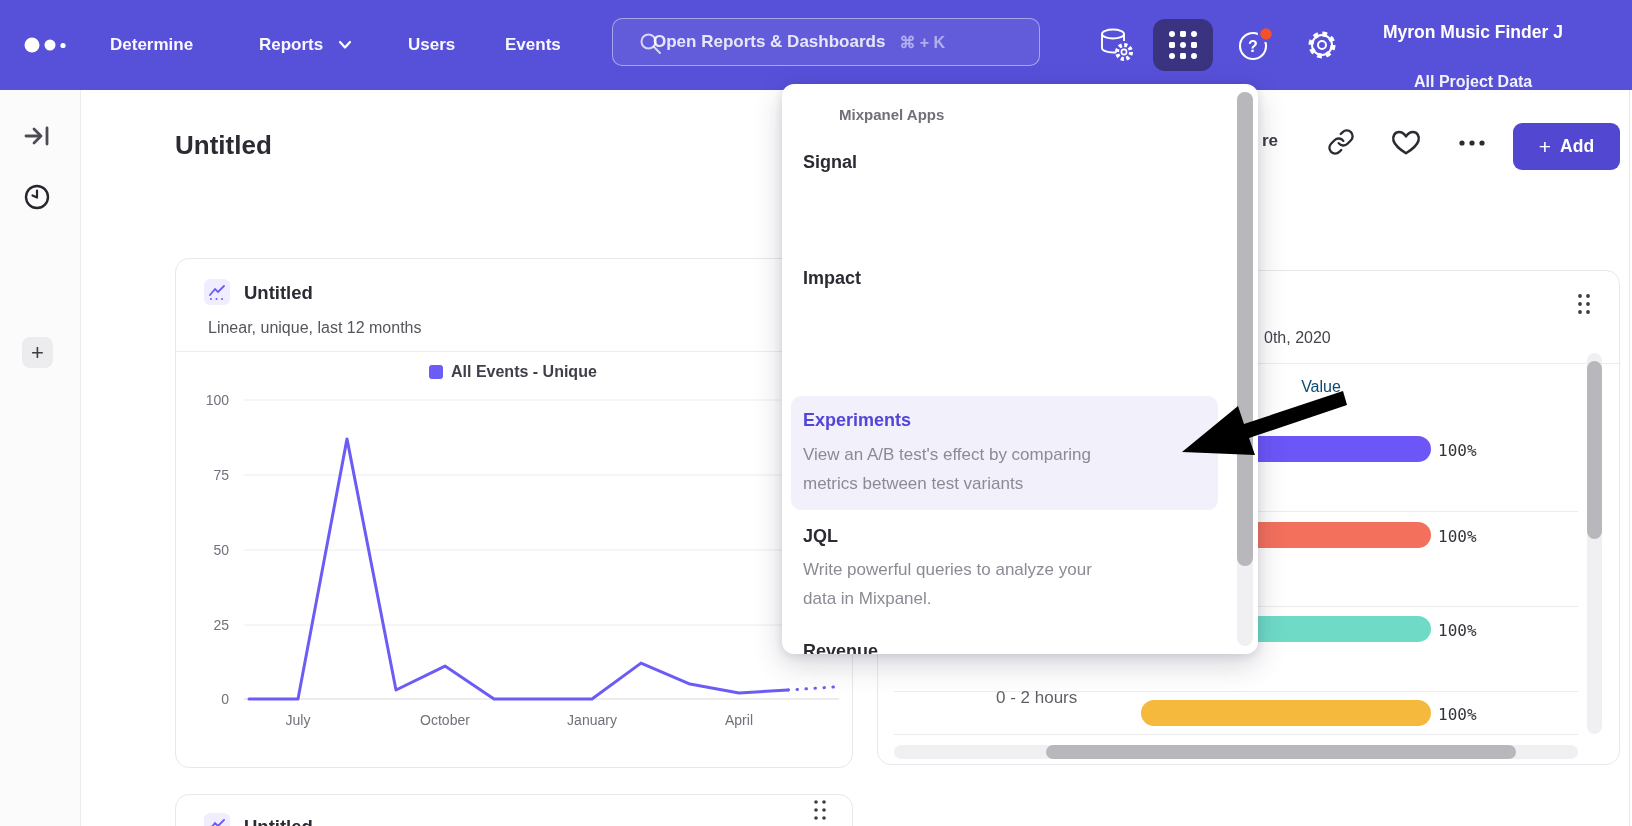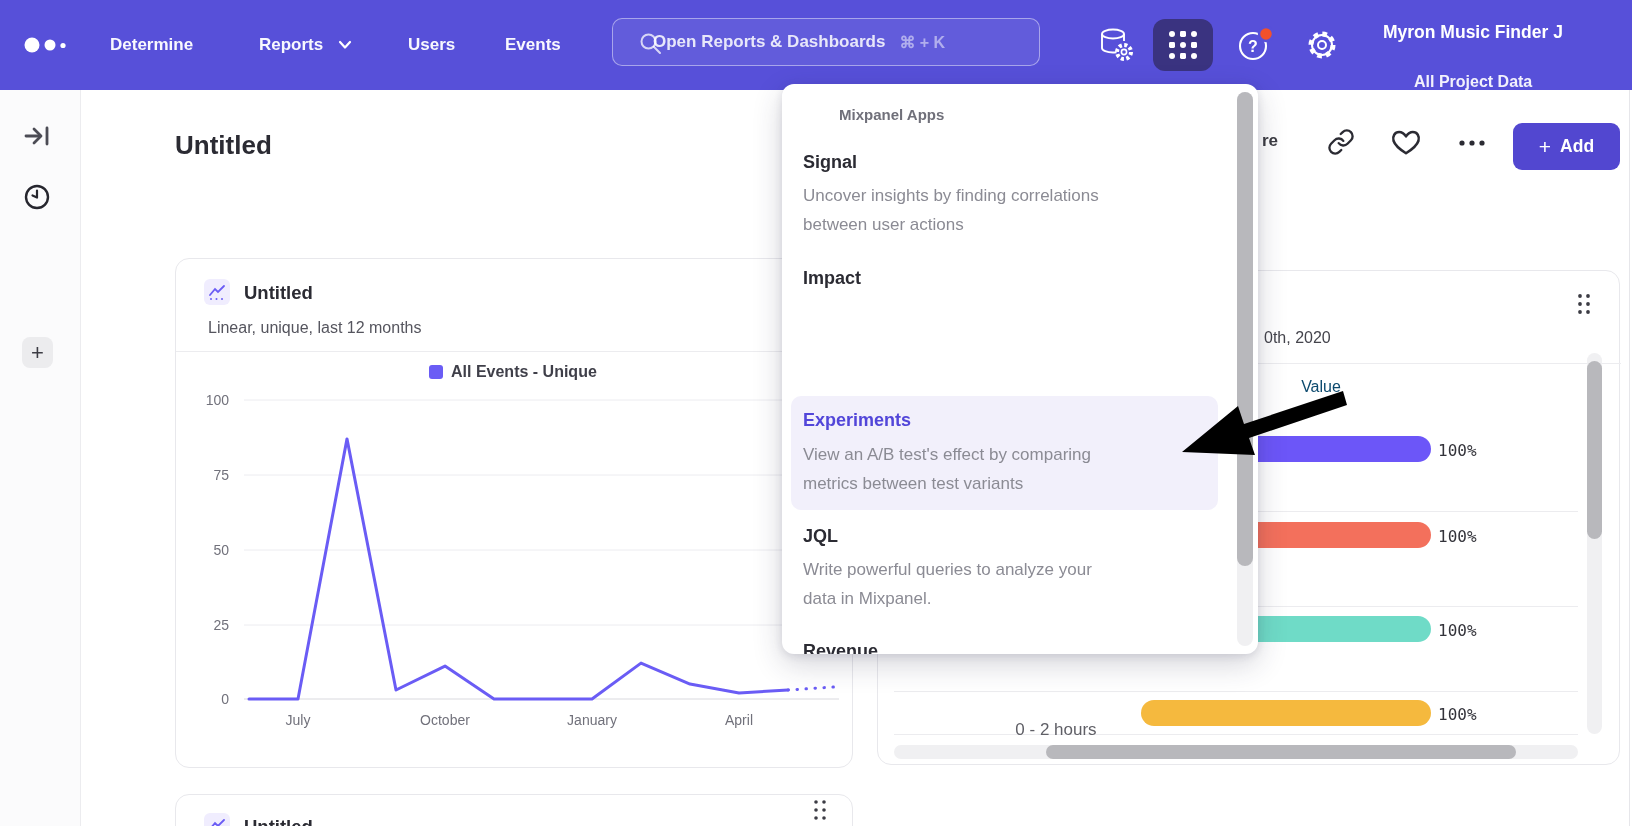--- a/index.html
+++ b/index.html
@@ -237,41 +237,39 @@
 
     <div class="abs bar" style="left: 263px; top: 165px; width: 290px; background: rgb(108, 86, 248);"></div>
     <div class="abs val-100" style="left:560px;top:170px">100%</div>
 
     <div class="abs bar" style="left: 263px; top: 251px; width: 290px; background: rgb(243, 112, 92);"></div>
     <div class="abs val-100" style="left:560px;top:256px">100%</div>
 
     <div class="abs bar" style="left: 263px; top: 345px; width: 290px; background: rgb(111, 219, 199);"></div>
     <div class="abs val-100" style="left:560px;top:350px">100%</div>
 
-    <div class="abs row-label" style="left:118px;top:449px;width:120px;text-align:center">0 - 2 hours</div>
+    <div class="abs row-label" style="left:118px;top:417px;width:120px;text-align:left">0 - 2 hours</div>
     <div class="abs bar" style="left: 263px; top: 429px; width: 290px; background: rgb(245, 185, 62);"></div>
     <div class="abs val-100" style="left:560px;top:434px">100%</div>
 
     <div class="abs track" style="left:709px;top:82px;width:15px;height:381px"></div>
     <div class="abs thumb" style="left:709px;top:90px;width:15px;height:178px"></div>
 
     <div class="abs track" style="left:16px;top:474px;width:684px;height:14px"></div>
     <div class="abs thumb" style="left:168px;top:474px;width:470px;height:14px"></div>
   </div>
 
   <div class="abs" style="left:1629px;top:90px;width:1px;height:736px;background:#e6e6ea"></div>
 
   <div class="abs panel">
     <div class="abs panel-header">Mixpanel Apps</div>
 
     <div class="abs hl"></div>
 
     <div class="abs app-name" style="left:21px;top:68px">Signal</div>
-    <div class="abs app-desc" style="left:21px;top:97px">Uncover insights by finding correlations
-between user actions</div>
 
     <div class="abs app-name" style="left:21px;top:184px">Impact</div>
 
     <div class="abs app-name" id="experiments-name" style="left: 21px; top: 326px; color: rgb(82, 70, 217);">Experiments</div>
     <div class="abs app-desc" style="left:21px;top:356px">View an A/B test's effect by comparing
 metrics between test variants</div>
 
     <div class="abs app-name" style="left:21px;top:442px">JQL</div>
     <div class="abs app-desc" style="left:21px;top:471px">Write powerful queries to analyze your
 data in Mixpanel.</div>

